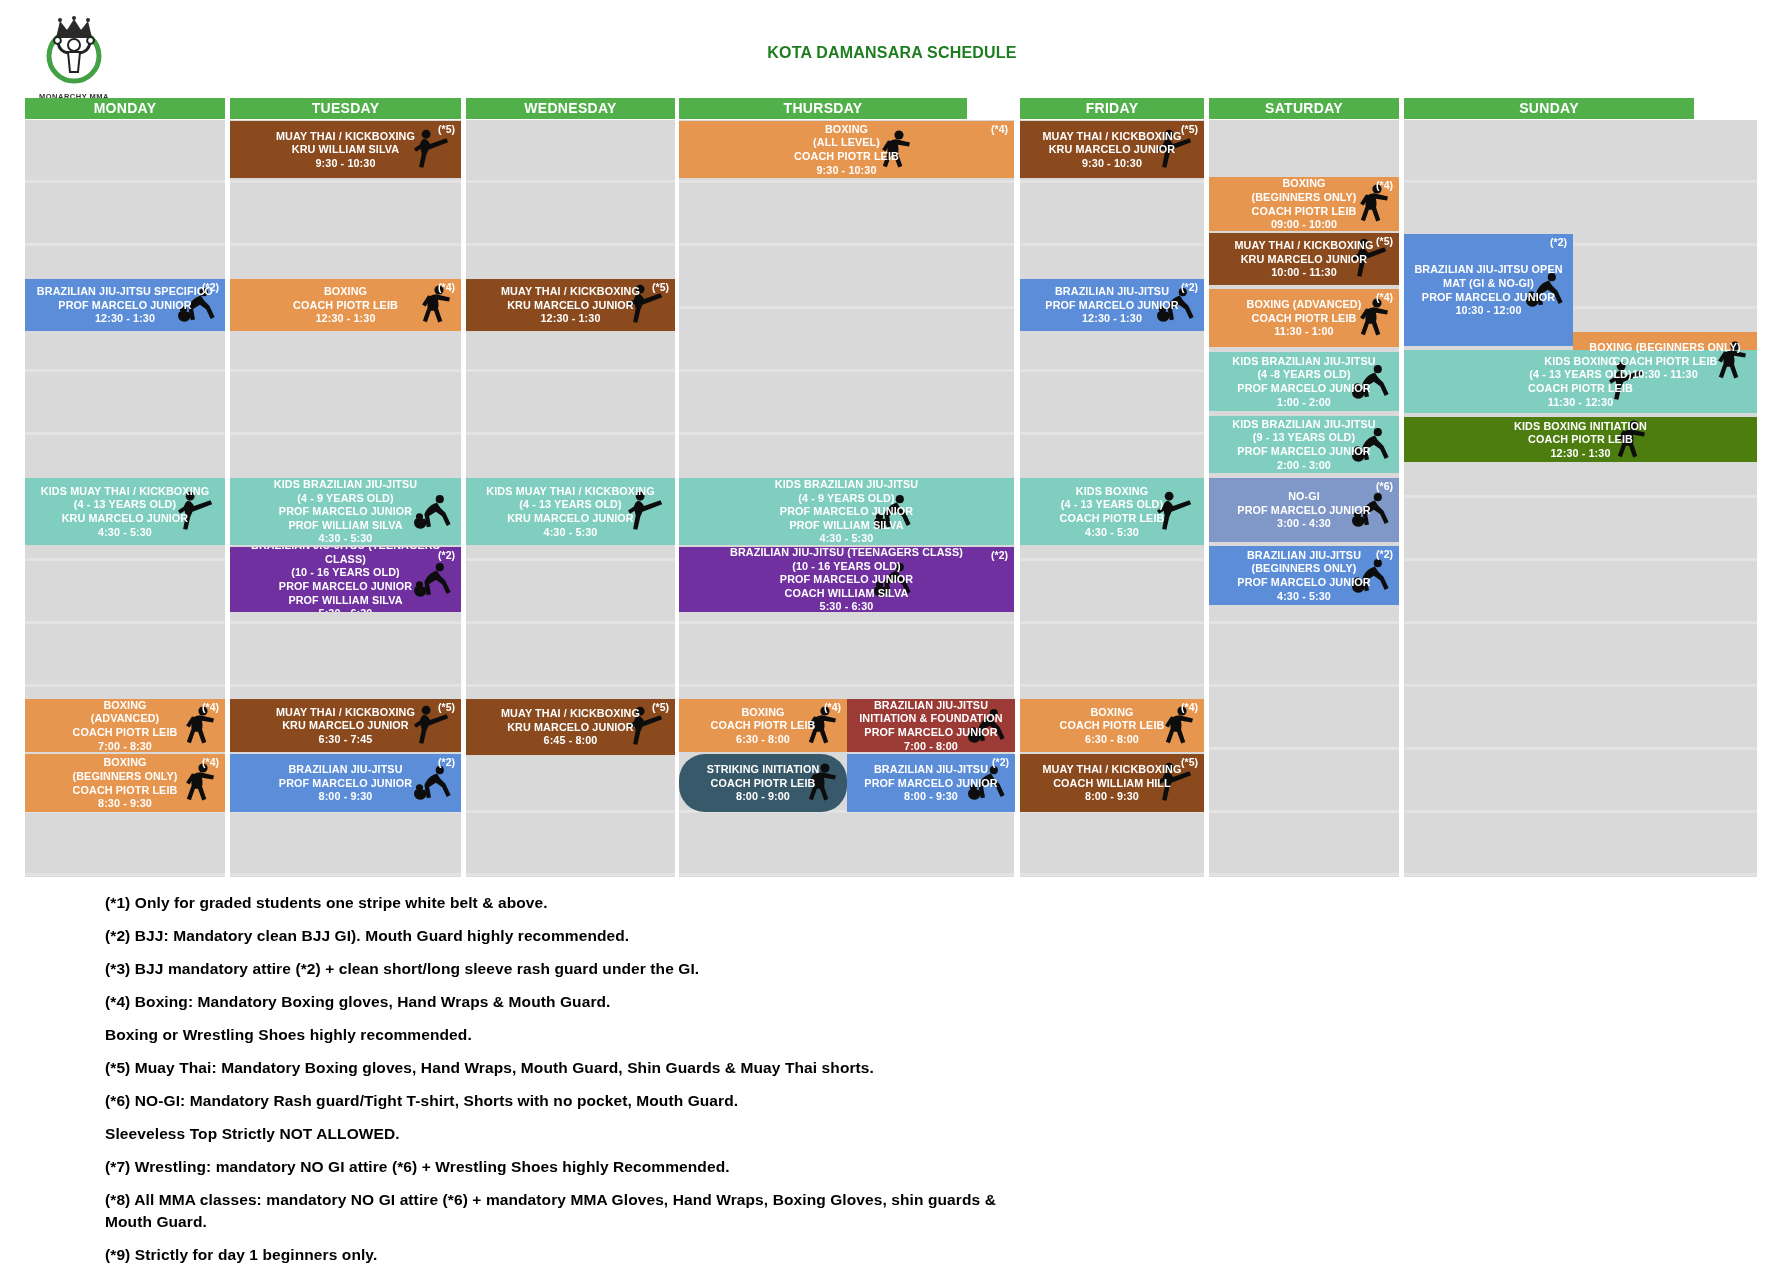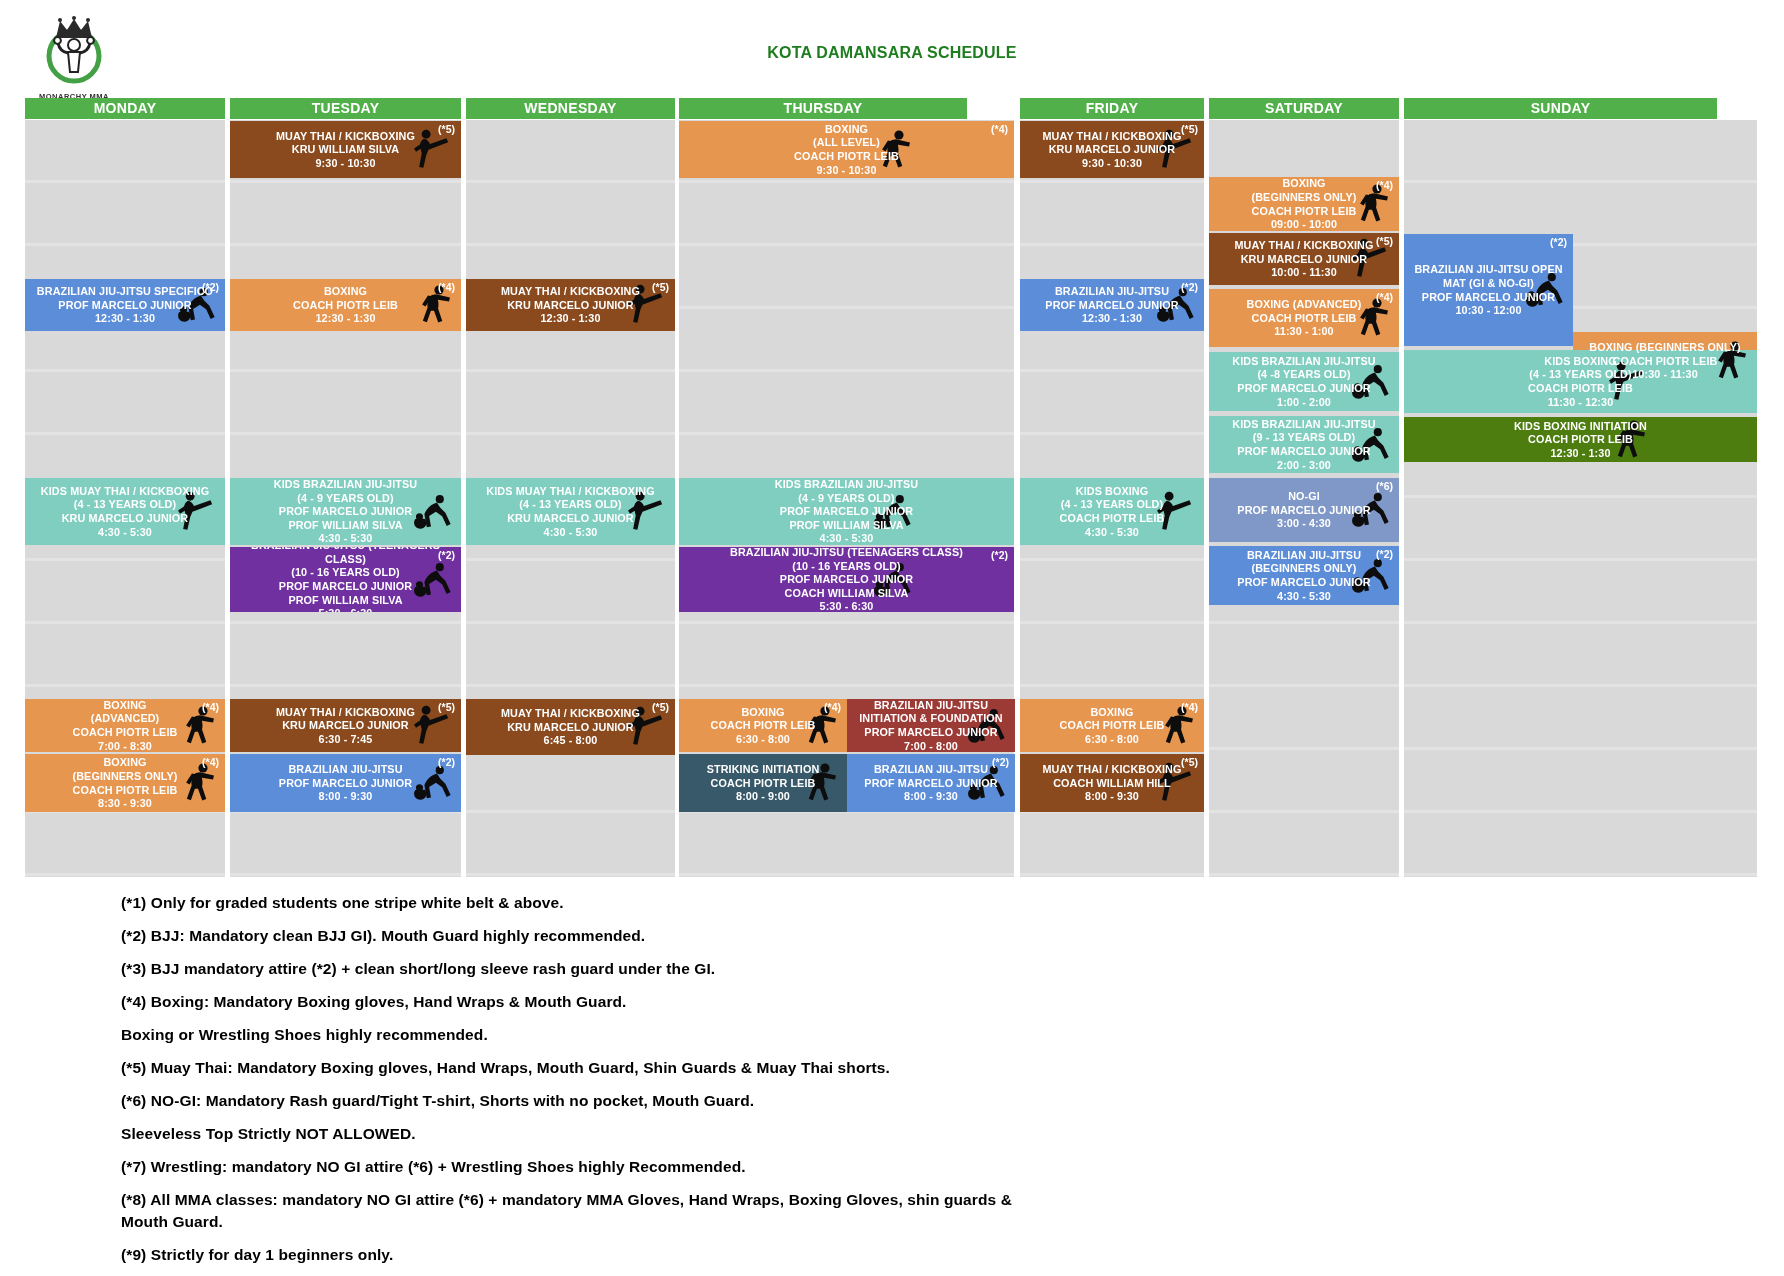--- a/index.html
+++ b/index.html
@@ -24,21 +24,21 @@
     padding:3px 4px 2px 4px;}
   .class-lines{position:relative;z-index:2;display:flex;flex-direction:column;justify-content:center;
     height:100%;text-align:center;font-weight:bold;font-size:10.8px;line-height:1.26;letter-spacing:.1px;}
   .class-tag{position:absolute;top:2px;right:6px;z-index:3;font-weight:bold;font-size:10.5px;}
   .class-icon{position:absolute;z-index:1;top:50%;transform:translateY(-50%);fill:#0d0d0d;}
   .icon-right{right:7px;}
   .icon-mid{left:57%;}
 
   
   .footnotes{position:absolute;left:105px;top:892px;width:925px;}
-  .footnotes p{margin:0 0 11px 16px;font-size:15.5px;font-weight:bold;color:#000;line-height:1.42;letter-spacing:.1px;}
+  .footnotes p{margin:0 0 11px 0;font-size:15.5px;font-weight:bold;color:#000;line-height:1.42;letter-spacing:.1px;}
 
   svg.defs{position:absolute;width:0;height:0;overflow:hidden;}
 </style>
 </head>
 <body>
 
 <svg class="defs" xmlns="http://www.w3.org/2000/svg">
   <symbol id="sym-boxer" viewBox="0 0 24 24">
     <circle cx="15.8" cy="3.8" r="2.5"></circle>
     <path d="M14.2 6.2 L21.8 7.9 L21.3 10.1 L15.2 9.2 C15.6 10.9 15.7 12.3 15.3 13.9 L17.6 20.7 L15.4 21.5 L13.1 15.2 L11.4 15.1 L9.2 21.4 L7 20.6 L9.6 13.3 C9.2 10.6 10.2 7.5 12 6.6 Z"></path>
@@ -276,21 +276,21 @@
         <div class="class-tag">(*4)</div>
         <svg class="class-icon icon-right" width="44" height="44">
           <use href="#sym-boxer"></use>
         </svg>
         <div class="class-lines">
           <div>BOXING</div>
           <div>COACH PIOTR LEIB</div>
           <div>6:30 - 8:00</div>
         </div>
       </div>
-      <div class="class-block" style="left: 679px; width: 168px; top: 754px; height: 58px; background: rgb(56, 89, 106);">
+      <div class="class-block" style="left: 679px; width: 168px; top: 754px; height: 58px; background: rgb(56, 89, 106); border-radius: 26px;">
         <svg class="class-icon icon-right" width="44" height="44">
           <use href="#sym-boxer"></use>
         </svg>
         <div class="class-lines">
           <div>STRIKING INITIATION</div>
           <div>COACH PIOTR LEIB</div>
           <div>8:00 - 9:00</div>
         </div>
       </div>
       <div class="class-block" style="left: 847px; width: 168px; top: 699px; height: 53px; background: rgb(156, 58, 54);">
@@ -446,21 +446,21 @@
         <svg class="class-icon icon-right" width="44" height="44">
           <use href="#sym-grappler"></use>
         </svg>
         <div class="class-lines">
           <div>BRAZILIAN JIU-JITSU</div>
           <div>(BEGINNERS ONLY)</div>
           <div>PROF MARCELO JUNIOR</div>
           <div>4:30 - 5:30</div>
         </div>
       </div>
-      <div class="day-header" style="left: 1404px; width: 313px;">SUNDAY</div>
+      <div class="day-header" style="left: 1404px; width: 290px;">SUNDAY</div>
       <div class="col-bg" style="left: 1404px; width: 353px;"></div>
       <div class="class-block" style="left: 1404px; width: 169px; top: 234px; height: 112px; background: rgb(91, 141, 217);">
         <div class="class-tag">(*2)</div>
         <svg class="class-icon icon-right" width="44" height="44">
           <use href="#sym-grappler"></use>
         </svg>
         <div class="class-lines">
           <div>BRAZILIAN JIU-JITSU OPEN</div>
           <div>MAT (GI &amp; NO-GI)</div>
           <div>PROF MARCELO JUNIOR</div>

